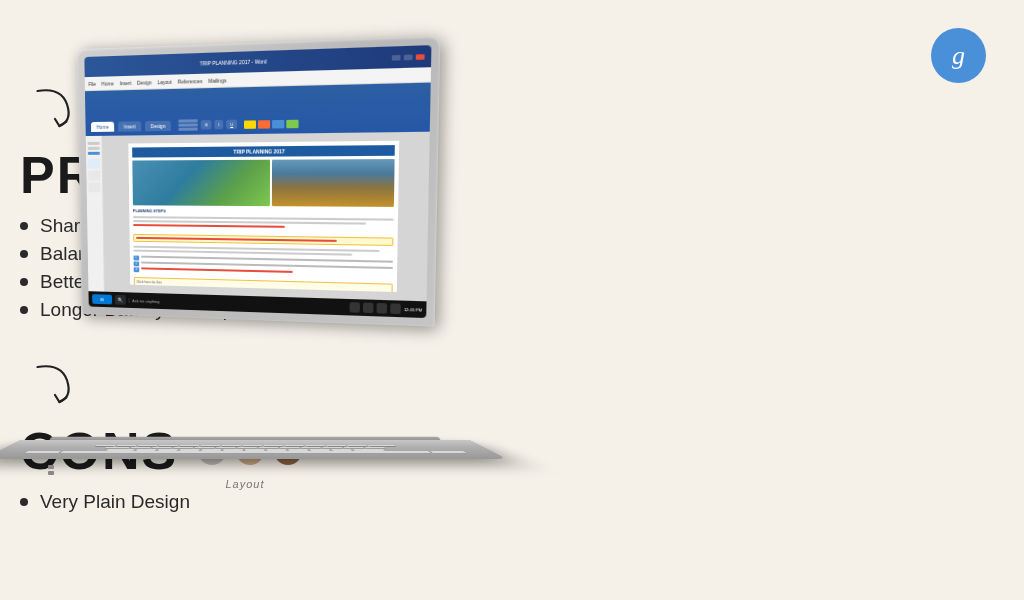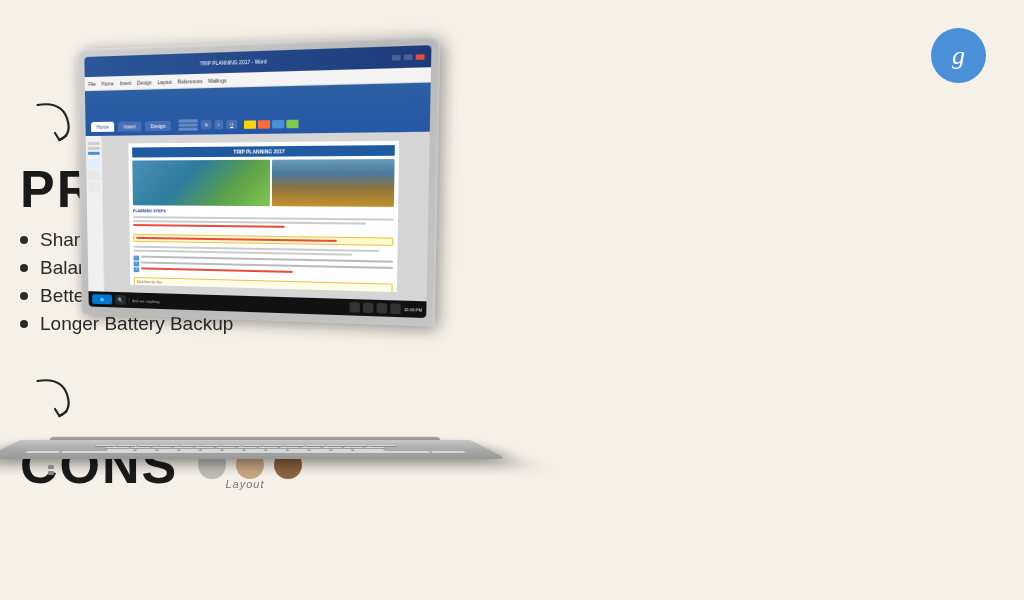--- a/index.html
+++ b/index.html
@@ -664,18 +664,22 @@
       <div class="section-header">
         <span class="section-title">CONS</span>
         <div class="color-dots">
           <div class="dot dot-gray"></div>
           <div class="dot dot-tan"></div>
           <div class="dot dot-brown"></div>
         </div>
       </div>
 
       <ul class="bullet-list">
+        <li>
+          <div class="bullet-dot"></div>
+          <span>Very Plain Design</span>
+        </li>
       </ul>
     </div>
 
   </div>
 
 </div>
 
 </body></html>

